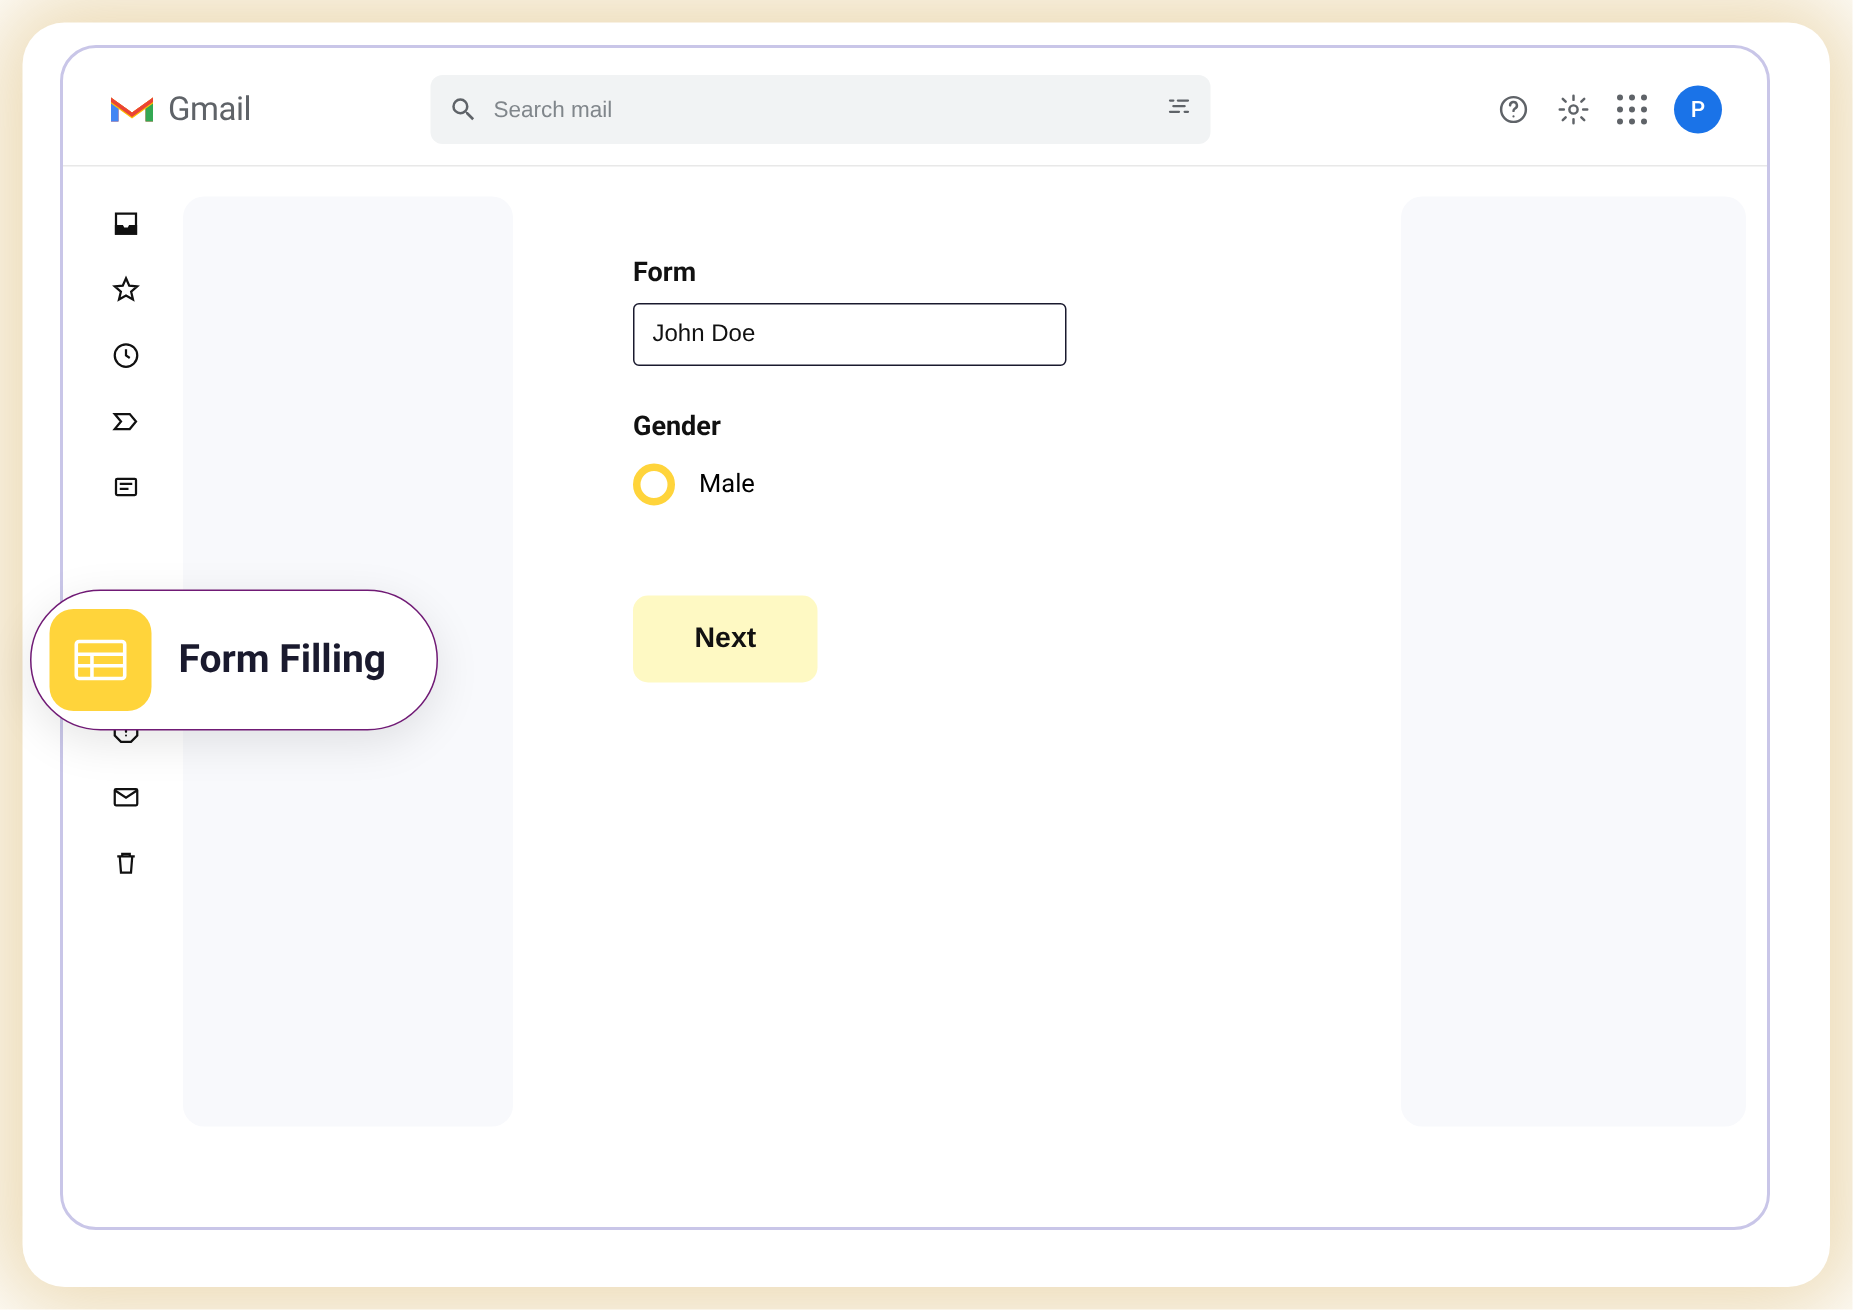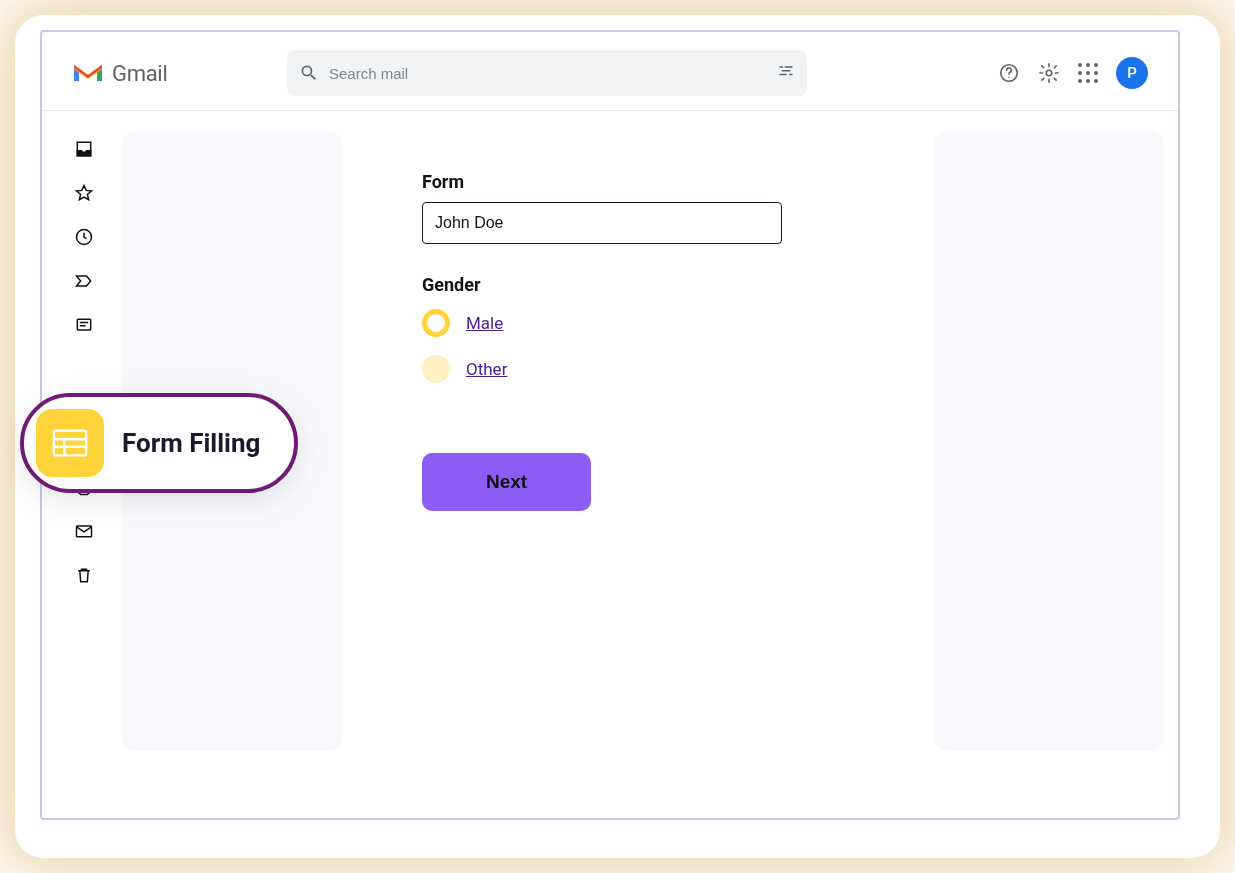--- a/index.html
+++ b/index.html
@@ -17,21 +17,21 @@
       border-radius: 28px;
       box-shadow: 0 0 60px 20px rgba(200,150,40,0.35);
       z-index: 0;
     }
     .frame {
       position: absolute;
       top: 30px; left: 40px;
       width: 1140px; height: 790px;
       background: #fff;
       border: 2px solid #c9c6e8;
-      border-radius: 4px;
+      border-radius: 24px;
       z-index: 2;
       overflow: visible;
     }
     .header {
       display: flex;
       align-items: center;
       padding: 18px 30px 14px 30px;
       border-bottom: 1px solid #e8e8e8;
       gap: 0;
     }
@@ -137,21 +137,21 @@
     }
     .field { margin-bottom: 30px; }
     .flabel {
       font-size: 18px;
       font-weight: 700;
       color: #111;
       margin-bottom: 10px;
       display: block;
     }
     .finput {
-      width: 360px;
+      width: 289px;
       height: 42px;
       border: 1.5px solid #1a1a2e;
       border-radius: 4px;
       padding: 0 12px;
       font-size: 16px;
       color: #111;
       background: #fff;
       outline: none;
     }
     .radio-group { margin-top: 14px; }
@@ -170,42 +170,41 @@
     .radio.selected {
       border: 5px solid #ffd43b;
       background: #fff;
     }
     .radio.unselected {
       background: #fff0c2;
       border: none;
     }
     .radio-label {
       font-size: 17px;
-      color: #4c1d95;
-      text-decoration: underline;
+      color: #000000;
     }
     .next-btn {
-      margin-top: 40px;
-      background: #8b5cf6;
+      margin-top: 30px;
+      background: #fef9c3;
       border: none;
       border-radius: 10px;
-      padding: 18px 64px;
+      padding: 18px 41px;
       font-size: 19px;
       font-weight: 700;
       color: #111;
       cursor: pointer;
     }
     .badge {
       position: absolute;
       left: 20px;
       top: 393px;
       display: flex;
       align-items: center;
       background: #fff;
-      border: 4px solid #701a75;
+      border: 1px solid #701a75;
       border-radius: 55px;
       padding: 12px 34px 12px 12px;
       box-shadow: 0 8px 30px rgba(0,0,0,0.10);
       z-index: 10;
       gap: 18px;
     }
     .badge-icon {
       width: 68px; height: 68px;
       background: #ffd43b;
       border-radius: 16px;
@@ -346,24 +345,20 @@
         <label class="flabel">Form</label>
         <input class="finput" type="text" value="John Doe" style="">
       </div>
       <div class="field" style="">
         <label class="flabel">Gender</label>
         <div class="radio-group">
           <div class="radio-row">
             <div class="radio selected"></div>
             <span class="radio-label">Male</span>
           </div>
-          <div class="radio-row">
-            <div class="radio unselected"></div>
-            <span class="radio-label">Other</span>
-          </div>
         </div>
       </div>
       <button class="next-btn">Next</button>
     </div>
 
     <div class="panel-right"></div>
   </div>
 </div>
 
 <div class="badge">

